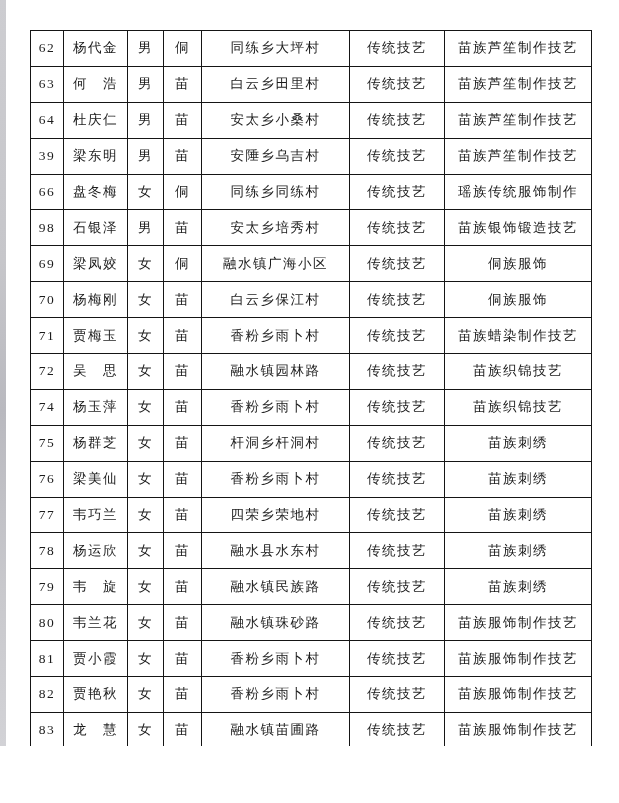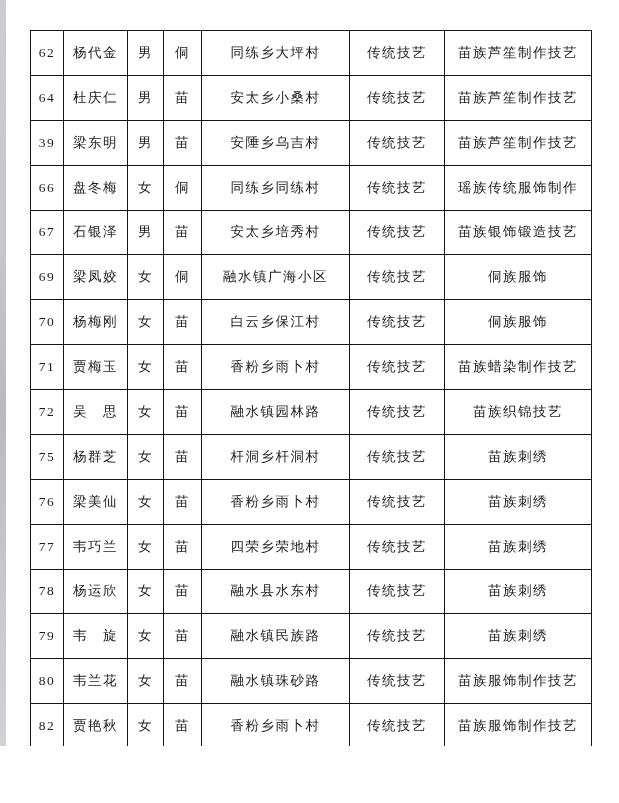--- a/index.html
+++ b/index.html
@@ -84,20 +84,29 @@
         <tr>
     <td class="c-serial">62</td>
     <td class="c-name">杨代金</td>
     <td class="c-gender">男</td>
     <td class="c-ethnic">侗</td>
     <td class="c-address">同练乡大坪村</td>
     <td class="c-category">传统技艺</td>
     <td class="c-craft">苗族芦笙制作技艺</td>
   </tr>
         <tr>
+    <td class="c-serial">63</td>
+    <td class="c-name">何　浩</td>
+    <td class="c-gender">男</td>
+    <td class="c-ethnic">苗</td>
+    <td class="c-address">白云乡田里村</td>
+    <td class="c-category">传统技艺</td>
+    <td class="c-craft">苗族芦笙制作技艺</td>
+  </tr>
+        <tr>
     <td class="c-serial">64</td>
     <td class="c-name">杜庆仁</td>
     <td class="c-gender">男</td>
     <td class="c-ethnic">苗</td>
     <td class="c-address">安太乡小桑村</td>
     <td class="c-category">传统技艺</td>
     <td class="c-craft">苗族芦笙制作技艺</td>
   </tr>
         <tr>
     <td class="c-serial">39</td>
@@ -111,21 +120,21 @@
         <tr>
     <td class="c-serial">66</td>
     <td class="c-name">盘冬梅</td>
     <td class="c-gender">女</td>
     <td class="c-ethnic">侗</td>
     <td class="c-address">同练乡同练村</td>
     <td class="c-category">传统技艺</td>
     <td class="c-craft">瑶族传统服饰制作</td>
   </tr>
         <tr>
-    <td class="c-serial">67</td>
+    <td class="c-serial">98</td>
     <td class="c-name">石银泽</td>
     <td class="c-gender">男</td>
     <td class="c-ethnic">苗</td>
     <td class="c-address">安太乡培秀村</td>
     <td class="c-category">传统技艺</td>
     <td class="c-craft">苗族银饰锻造技艺</td>
   </tr>
         <tr>
     <td class="c-serial">69</td>
     <td class="c-name">梁凤姣</td>
@@ -156,20 +165,29 @@
         <tr>
     <td class="c-serial">72</td>
     <td class="c-name">吴　思</td>
     <td class="c-gender">女</td>
     <td class="c-ethnic">苗</td>
     <td class="c-address">融水镇园林路</td>
     <td class="c-category">传统技艺</td>
     <td class="c-craft">苗族织锦技艺</td>
   </tr>
         <tr>
+    <td class="c-serial">74</td>
+    <td class="c-name">杨玉萍</td>
+    <td class="c-gender">女</td>
+    <td class="c-ethnic">苗</td>
+    <td class="c-address">香粉乡雨卜村</td>
+    <td class="c-category">传统技艺</td>
+    <td class="c-craft">苗族织锦技艺</td>
+  </tr>
+        <tr>
     <td class="c-serial">75</td>
     <td class="c-name">杨群芝</td>
     <td class="c-gender">女</td>
     <td class="c-ethnic">苗</td>
     <td class="c-address">杆洞乡杆洞村</td>
     <td class="c-category">传统技艺</td>
     <td class="c-craft">苗族刺绣</td>
   </tr>
         <tr>
     <td class="c-serial">76</td>
@@ -210,25 +228,43 @@
         <tr>
     <td class="c-serial">80</td>
     <td class="c-name">韦兰花</td>
     <td class="c-gender">女</td>
     <td class="c-ethnic">苗</td>
     <td class="c-address">融水镇珠砂路</td>
     <td class="c-category">传统技艺</td>
     <td class="c-craft">苗族服饰制作技艺</td>
   </tr>
         <tr>
+    <td class="c-serial">81</td>
+    <td class="c-name">贾小霞</td>
+    <td class="c-gender">女</td>
+    <td class="c-ethnic">苗</td>
+    <td class="c-address">香粉乡雨卜村</td>
+    <td class="c-category">传统技艺</td>
+    <td class="c-craft">苗族服饰制作技艺</td>
+  </tr>
+        <tr>
     <td class="c-serial">82</td>
     <td class="c-name">贾艳秋</td>
     <td class="c-gender">女</td>
     <td class="c-ethnic">苗</td>
     <td class="c-address">香粉乡雨卜村</td>
     <td class="c-category">传统技艺</td>
     <td class="c-craft">苗族服饰制作技艺</td>
   </tr>
+        <tr>
+    <td class="c-serial">83</td>
+    <td class="c-name">龙　慧</td>
+    <td class="c-gender">女</td>
+    <td class="c-ethnic">苗</td>
+    <td class="c-address">融水镇苗圃路</td>
+    <td class="c-category">传统技艺</td>
+    <td class="c-craft">苗族服饰制作技艺</td>
+  </tr>
       </tbody>
   </table>
 
   <div class="page-number">6</div>
 </div>
 
 </body></html>

